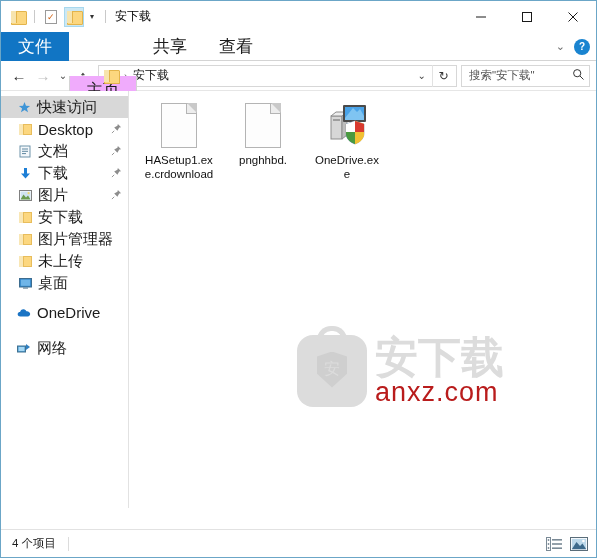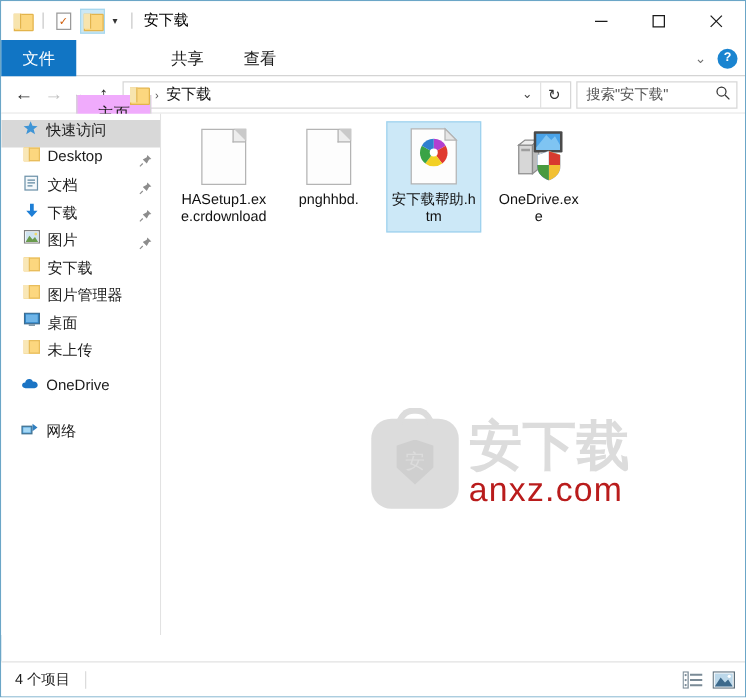--- a/index.html
+++ b/index.html
@@ -75,21 +75,21 @@
   .ribbon {
     height: 29px; min-height: 29px;
     display: flex; align-items: stretch;
     border-bottom: 1px solid #d4d4d4;
     background: #ffffff;
     position: relative;
   }
   .tab {
     display: flex; align-items: center; justify-content: center;
     padding: 0 16px;
-    font-size: 13px; color: #1c1c1c;
+    font-size: 17px; color: #1c1c1c;
     height: 29px;
   }
   .tab.file {
     background: #1175c4; color: #ffffff;
     padding: 0 17px;
   }
   .tab.active-plain {
     border-left: 1px solid #d4d4d4;
     border-right: 1px solid #d4d4d4;
     background: #f0abfc;
@@ -150,22 +150,22 @@
   
   .body { flex: 1; display: flex; min-height: 0; position: relative; }
   .sidebar {
     width: 128px; min-width: 128px;
     border-right: 1px solid #e2e2e2;
     background: #ffffff;
     padding-top: 5px;
     overflow: hidden;
   }
   .nav-item {
-    height: 22px; display: flex; align-items: flex-start;
-    font-size: 12px; color: #1b1b1b;
+    height: 22px; display: flex; align-items: center;
+    font-size: 15px; color: #1b1b1b;
     padding-right: 4px; position: relative;
   }
   .nav-item.selected { background: #d8d8d8; }
   .nav-ico {
     width: 18px; min-width: 18px; display: flex;
     align-items: center; justify-content: center; margin-right: 4px;
   }
   .nav-label { white-space: nowrap; }
   .pin {
     position: absolute; right: 6px; top: 5px;
@@ -454,34 +454,34 @@
 
       <div class="nav-item lvl1">
         <span class="nav-ico">
             <span class="folder-s"></span>
           </span>
         <span class="nav-label">图片管理器</span>
       </div>
 
       <div class="nav-item lvl1">
         <span class="nav-ico">
+            <span class="folder-s"></span>
+          </span>
+        <span class="nav-label">未上传</span>
+      </div>
+
+      <div class="nav-item lvl1">
+        <span class="nav-ico">
           <svg width="13" height="11" viewBox="0 0 13 11">
               <rect x="0.5" y="0.5" width="12" height="8.5" fill="#2f84c7" stroke="#3d6c8f" stroke-width="1"></rect>
               <rect x="1.8" y="1.6" width="9.4" height="6.2" fill="#6fb5e8"></rect>
               <rect x="4" y="9.6" width="5" height="1" fill="#5a7a8f"></rect>
             </svg>
         </span>
         <span class="nav-label">桌面</span>
-      </div>
-
-      <div class="nav-item lvl1">
-        <span class="nav-ico">
-            <span class="folder-s"></span>
-          </span>
-        <span class="nav-label">未上传</span>
       </div>
 
       <div class="grp-gap"></div>
 
       <div class="nav-item lvl0">
         <span class="nav-ico">
           <svg width="15" height="11" viewBox="0 0 15 11">
               <path d="M3.4 9.5 C1.5 9.5 0.4 8.2 0.7 6.8 C1 5.6 2.1 5 3.1 5.1 C3.3 3.3 4.9 2 6.7 2.2 C8 2.3 9 3.2 9.4 4.3 C11.1 4 12.8 5 13.1 6.6 C13.4 8.2 12.3 9.5 10.6 9.5 Z" fill="#1b74c4"></path>
             </svg>
         </span>
@@ -521,37 +521,20 @@
 
         <div class="file-item">
           <div class="file-icon-wrap">
             <div class="docpage">
                 <div class="fold"></div>
               </div>
           </div>
           <div class="file-name">pnghhbd.</div>
         </div>
 
-        <div class="file-item selected">
-          <div class="file-icon-wrap">
-            <svg width="40" height="46" viewBox="0 0 40 46">
-              <path d="M2 1 H29 L38 10 V45 H2 Z" fill="#fdfdfd" stroke="#b4b4b4" stroke-width="1"></path>
-              <path d="M29 1 L38 10 H29 Z" fill="#e6e6e6" stroke="#b4b4b4" stroke-width="1"></path>
-              <g transform="translate(20,20)">
-                <path d="M0 0 L0 -11 A11 11 0 0 1 9.5 -5.5 Z" fill="#b23fd0"></path>
-                <path d="M0 0 L9.5 -5.5 A11 11 0 0 1 6.8 8.7 Z" fill="#e03a2f"></path>
-                <path d="M0 0 L6.8 8.7 A11 11 0 0 1 -6.8 8.7 Z" fill="#f2d024"></path>
-                <path d="M0 0 L-6.8 8.7 A11 11 0 0 1 -9.5 -5.5 Z" fill="#3aa346"></path>
-                <path d="M0 0 L-9.5 -5.5 A11 11 0 0 1 0 -11 Z" fill="#2f7fd0"></path>
-                <circle cx="0" cy="0" r="3.2" fill="#ffffff"></circle>
-              </g>
-            </svg>
-          </div>
-          <div class="file-name">安下载帮助.htm</div>
-        </div>
 
         <div class="file-item">
           <div class="file-icon-wrap">
             <svg width="46" height="44" viewBox="0 0 46 44">
               <rect x="7" y="13" width="11" height="23" fill="#d7d7d7" stroke="#8d8d8d" stroke-width="1"></rect>
               <path d="M7 13 L12 9 H23 L18 13 Z" fill="#ededed" stroke="#8d8d8d" stroke-width="1"></path>
               <path d="M18 13 L23 9 V32 L18 36 Z" fill="#bdbdbd" stroke="#8d8d8d" stroke-width="1"></path>
               <rect x="9" y="16" width="7" height="2" fill="#9e9e9e"></rect>
               <rect x="19" y="2" width="23" height="17" rx="1" fill="#4a4a4a"></rect>
               <rect x="21" y="4" width="19" height="13" fill="#4aa3e8"></rect>

